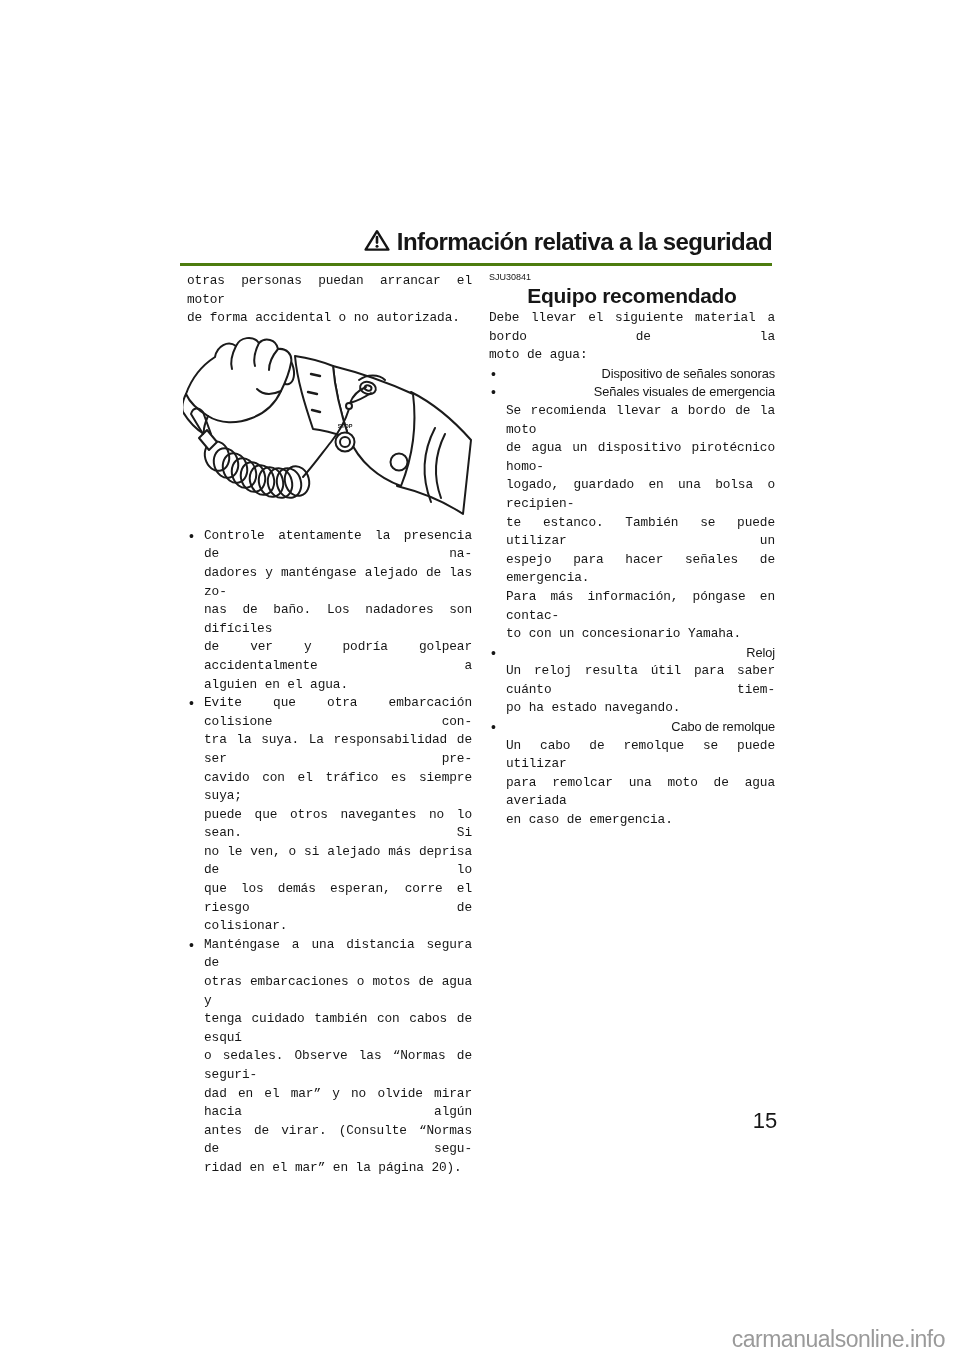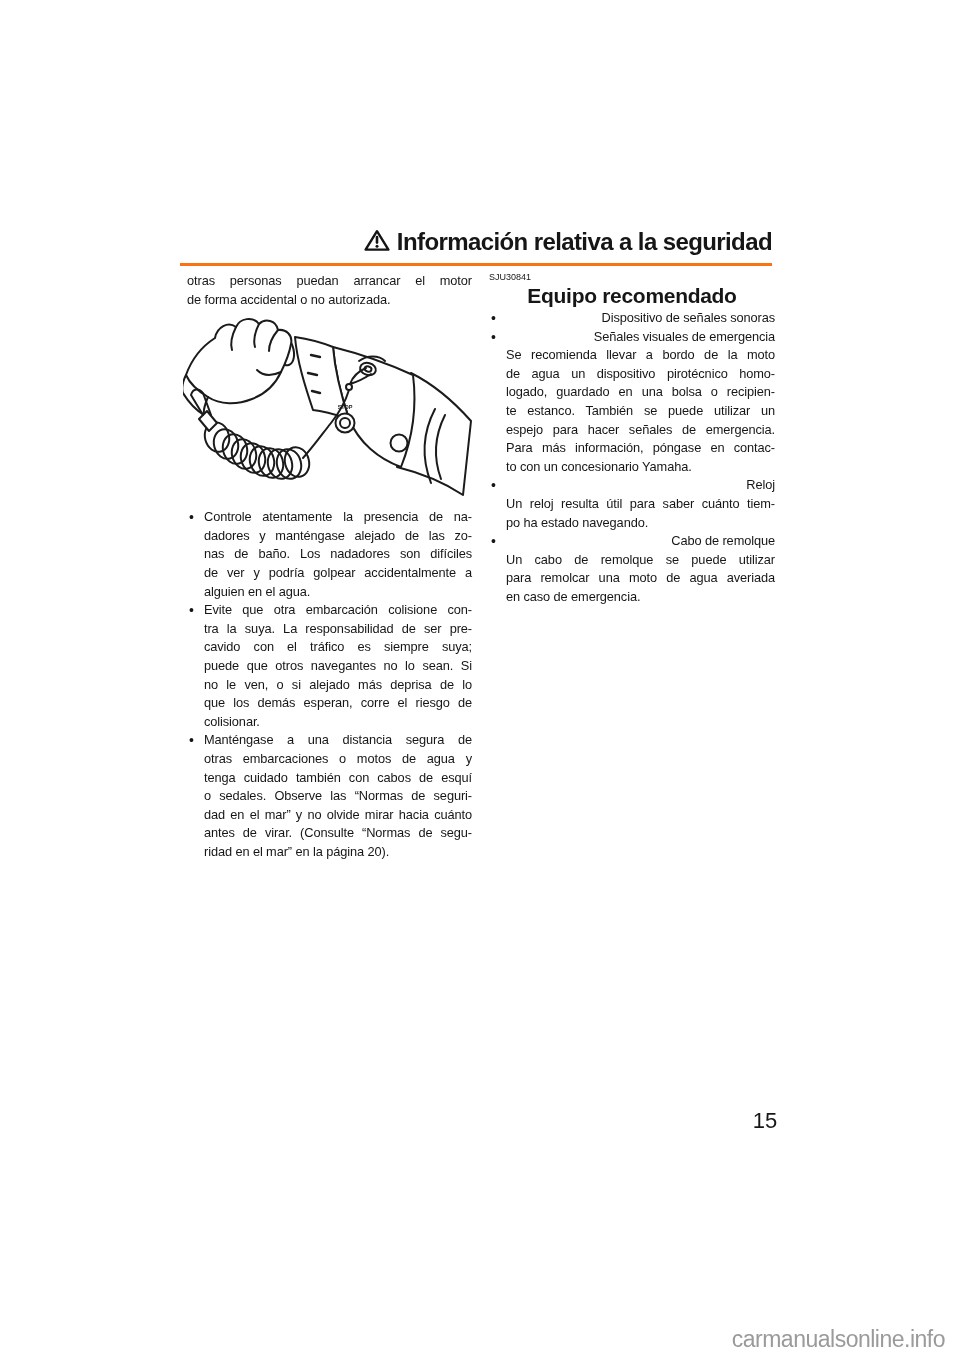--- a/index.html
+++ b/index.html
@@ -3,32 +3,32 @@
 <meta charset="utf-8">
 <style>
   html,body{margin:0;padding:0;background:#ffffff;}
   .page{
     position:relative;width:960px;height:1358px;background:#ffffff;
     font-family:"Liberation Sans",sans-serif;color:#161616;overflow:hidden;
   }
   
   .header{
     position:absolute;left:180px;top:228px;width:592px;
-    text-align:right;border-bottom:3px solid #f97316;padding-bottom:7px;
+    text-align:right;border-bottom:3px solid #4d7c0f;padding-bottom:7px;
     white-space:nowrap;
   }
   .header-title{
     font-size:24px;font-weight:bold;letter-spacing:-0.6px;
   }
   .warn-icon{display:inline-block;vertical-align:-2px;margin-right:7px;}
   
   .col{position:absolute;top:272px;font-size:12.8px;line-height:18.6px;letter-spacing:-0.1px;}
   .col-left{left:187px;width:285px;}
   .col-right{left:489px;width:286px;}
-  .jline{text-align:justify;text-align-last:justify;}
+  .jline{text-align:justify;text-align-last:justify;font-family:Liberation Mono, monospace;}
   .jline.last{text-align-last:left;}
   .figure{margin:8px 0 6px -4px;width:295px;height:185px;}
   .bullet-item{position:relative;padding-left:17px;}
   .bullet-item::before{content:"\2022";position:absolute;left:2px;top:0;font-size:14px;}
   .bullet-title{text-align:right;margin-left:7px;}
   .section-code{font-size:9px;line-height:11px;letter-spacing:0;}
   .section-title{
     font-size:21px;font-weight:bold;text-align:center;
     margin:0 0 1px 0;line-height:25px;letter-spacing:-0.3px;
   }
@@ -131,31 +131,35 @@
             <div class="jline">que los demás esperan, corre el riesgo de</div>
             <div class="jline last">colisionar.</div>
           </div>
       </div>
       <div class="bullet-item">
         <div class="bullet-body">
             <div class="jline">Manténgase a una distancia segura de</div>
             <div class="jline">otras embarcaciones o motos de agua y</div>
             <div class="jline">tenga cuidado también con cabos de esquí</div>
             <div class="jline">o sedales. Observe las “Normas de seguri-</div>
-            <div class="jline">dad en el mar” y no olvide mirar hacia cuánto</div>
+            <div class="jline">dad en el mar” y no olvide mirar hacia algún</div>
             <div class="jline">antes de virar. (Consulte “Normas de segu-</div>
             <div class="jline last">ridad en el mar” en la página 20).</div>
           </div>
       </div>
     </div>
   </div>
 
   <div class="col col-right">
     <div class="section-code">SJU30841</div>
     <div class="section-title">Equipo recomendado</div>
+    <div class="para">
+        <div class="jline">Debe llevar el siguiente material a bordo de la</div>
+        <div class="jline last">moto de agua:</div>
+      </div>
 
     <div class="bullets">
       <div class="bullet-item">
         <div class="bullet-title">Dispositivo de señales sonoras</div>
       </div>
       <div class="bullet-item">
         <div class="bullet-title">Señales visuales de emergencia</div>
         <div class="bullet-body">
             <div class="jline">Se recomienda llevar a bordo de la moto</div>
             <div class="jline">de agua un dispositivo pirotécnico homo-</div>

